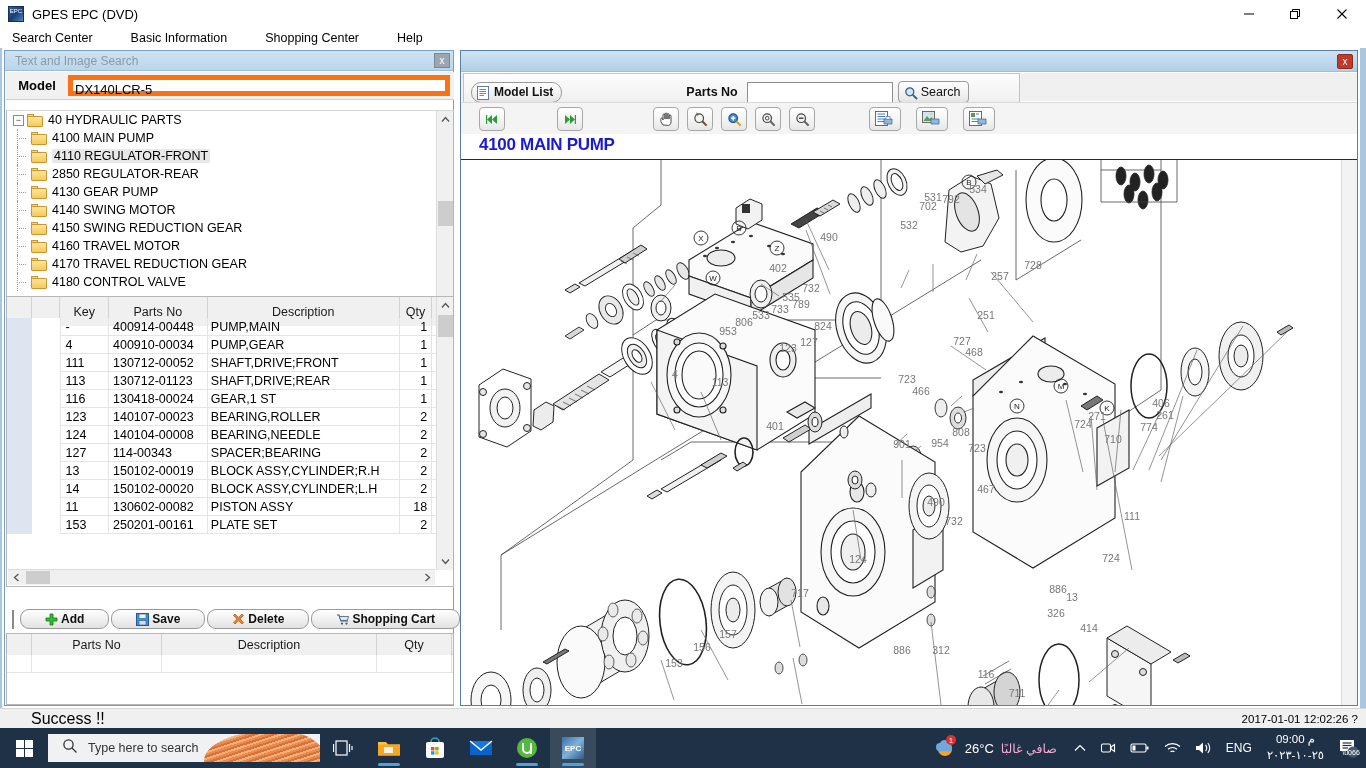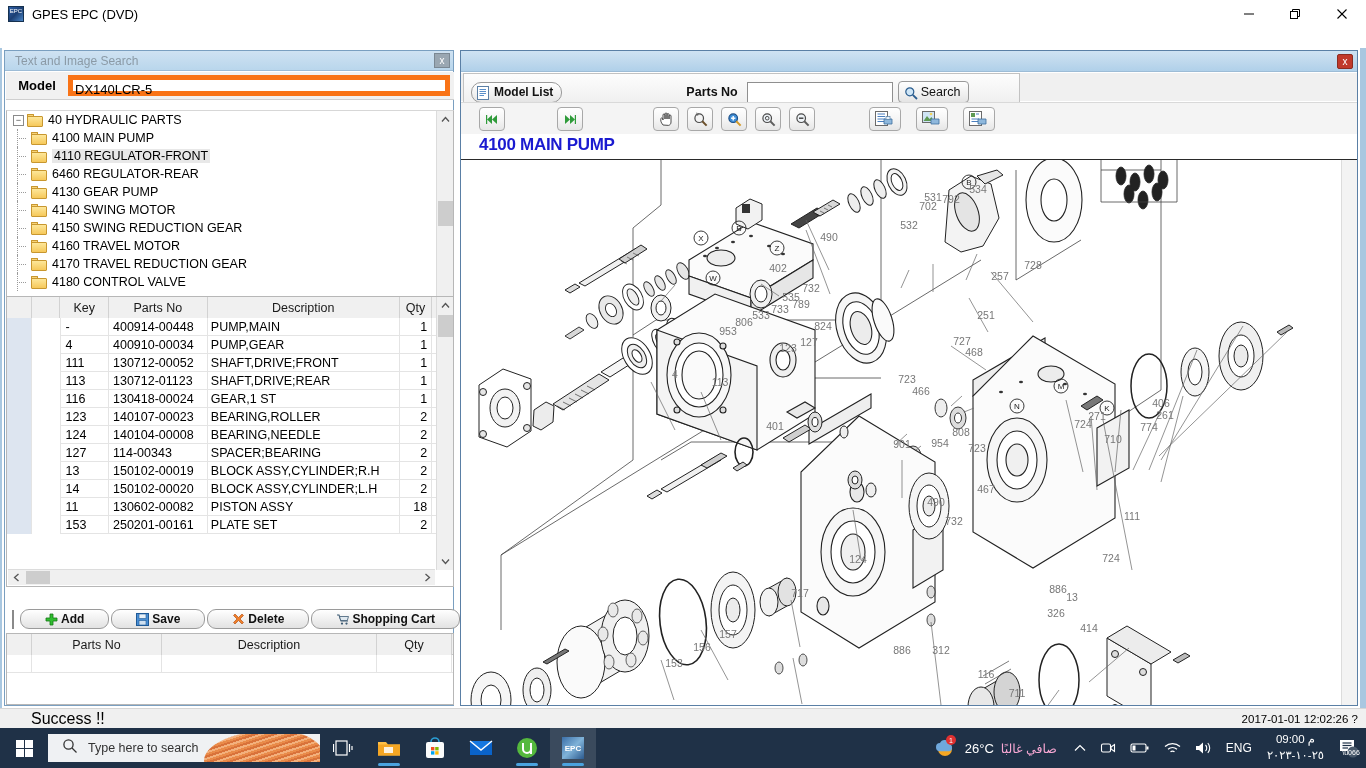--- a/index.html
+++ b/index.html
@@ -136,21 +136,21 @@
   .grid {
     position: absolute; left: 1px; top: 245px; width: 448px; height: 291px;
     background: #ffffff; border: 1px solid #b7b7b7; overflow: hidden;
   }
   .grid-head {
     display: flex; height: 21px; background: #f0f0f0;
     border-bottom: 1px solid #c8c8c8;
   }
   .grid-head .gh {
     font-size: 12.5px; color: #1a1a1a; display: flex; align-items: center; justify-content: center;
-    border-right: 1px solid #d2d2d2; height: 21px; background: #f0f0f0;
+    border-right: 1px solid #d2d2d2; height: 29px; background: #f0f0f0;
   }
   .c-marker { width: 25px; }
   .c-chk    { width: 29px; }
   .c-key    { width: 49px; }
   .c-pno    { width: 100px; }
   .c-desc   { width: 194px; }
   .c-qty    { width: 33px; }
   .c-s      { width: 21px; }
   .grow { display: flex; height: 18px; border-bottom: 1px solid #e4e4e4; }
   .grow .cell {
@@ -325,20 +325,26 @@
       </div>
       <div class="winbtn">
         <svg width="12" height="12" viewBox="0 0 12 12">
           <line x1="1.5" y1="1.5" x2="10.5" y2="10.5" stroke="#000" stroke-width="1.1"></line>
           <line x1="10.5" y1="1.5" x2="1.5" y2="10.5" stroke="#000" stroke-width="1.1"></line>
         </svg>
       </div>
     </div>
   </div>
 
+  <div class="menubar">
+    <div class="mi">Search Center</div>
+    <div class="mi">Basic Information</div>
+    <div class="mi">Shopping Center</div>
+    <div class="mi">Help</div>
+  </div>
 
   <div class="backdrop">
     <div class="backdrop-inner"></div>
   </div>
 
   <div class="leftpanel">
 
     <div class="lp-caption">
       <div class="cap-text">Text and Image Search</div>
       <div class="lp-close">x</div>
@@ -375,21 +381,21 @@
                 <div class="fb"></div>
               </div>
               <div class="tlabel">4110 REGULATOR-FRONT</div>
             </div>
             <div class="tnode">
               <div class="dots"></div>
               <div class="folder">
                 <div class="ft"></div>
                 <div class="fb"></div>
               </div>
-              <div class="tlabel">6460 REGULATOR-REAR</div>
+              <div class="tlabel">2850 REGULATOR-REAR</div>
             </div>
             <div class="tnode">
               <div class="dots"></div>
               <div class="folder">
                 <div class="ft"></div>
                 <div class="fb"></div>
               </div>
               <div class="tlabel">4130 GEAR PUMP</div>
             </div>
             <div class="tnode">

